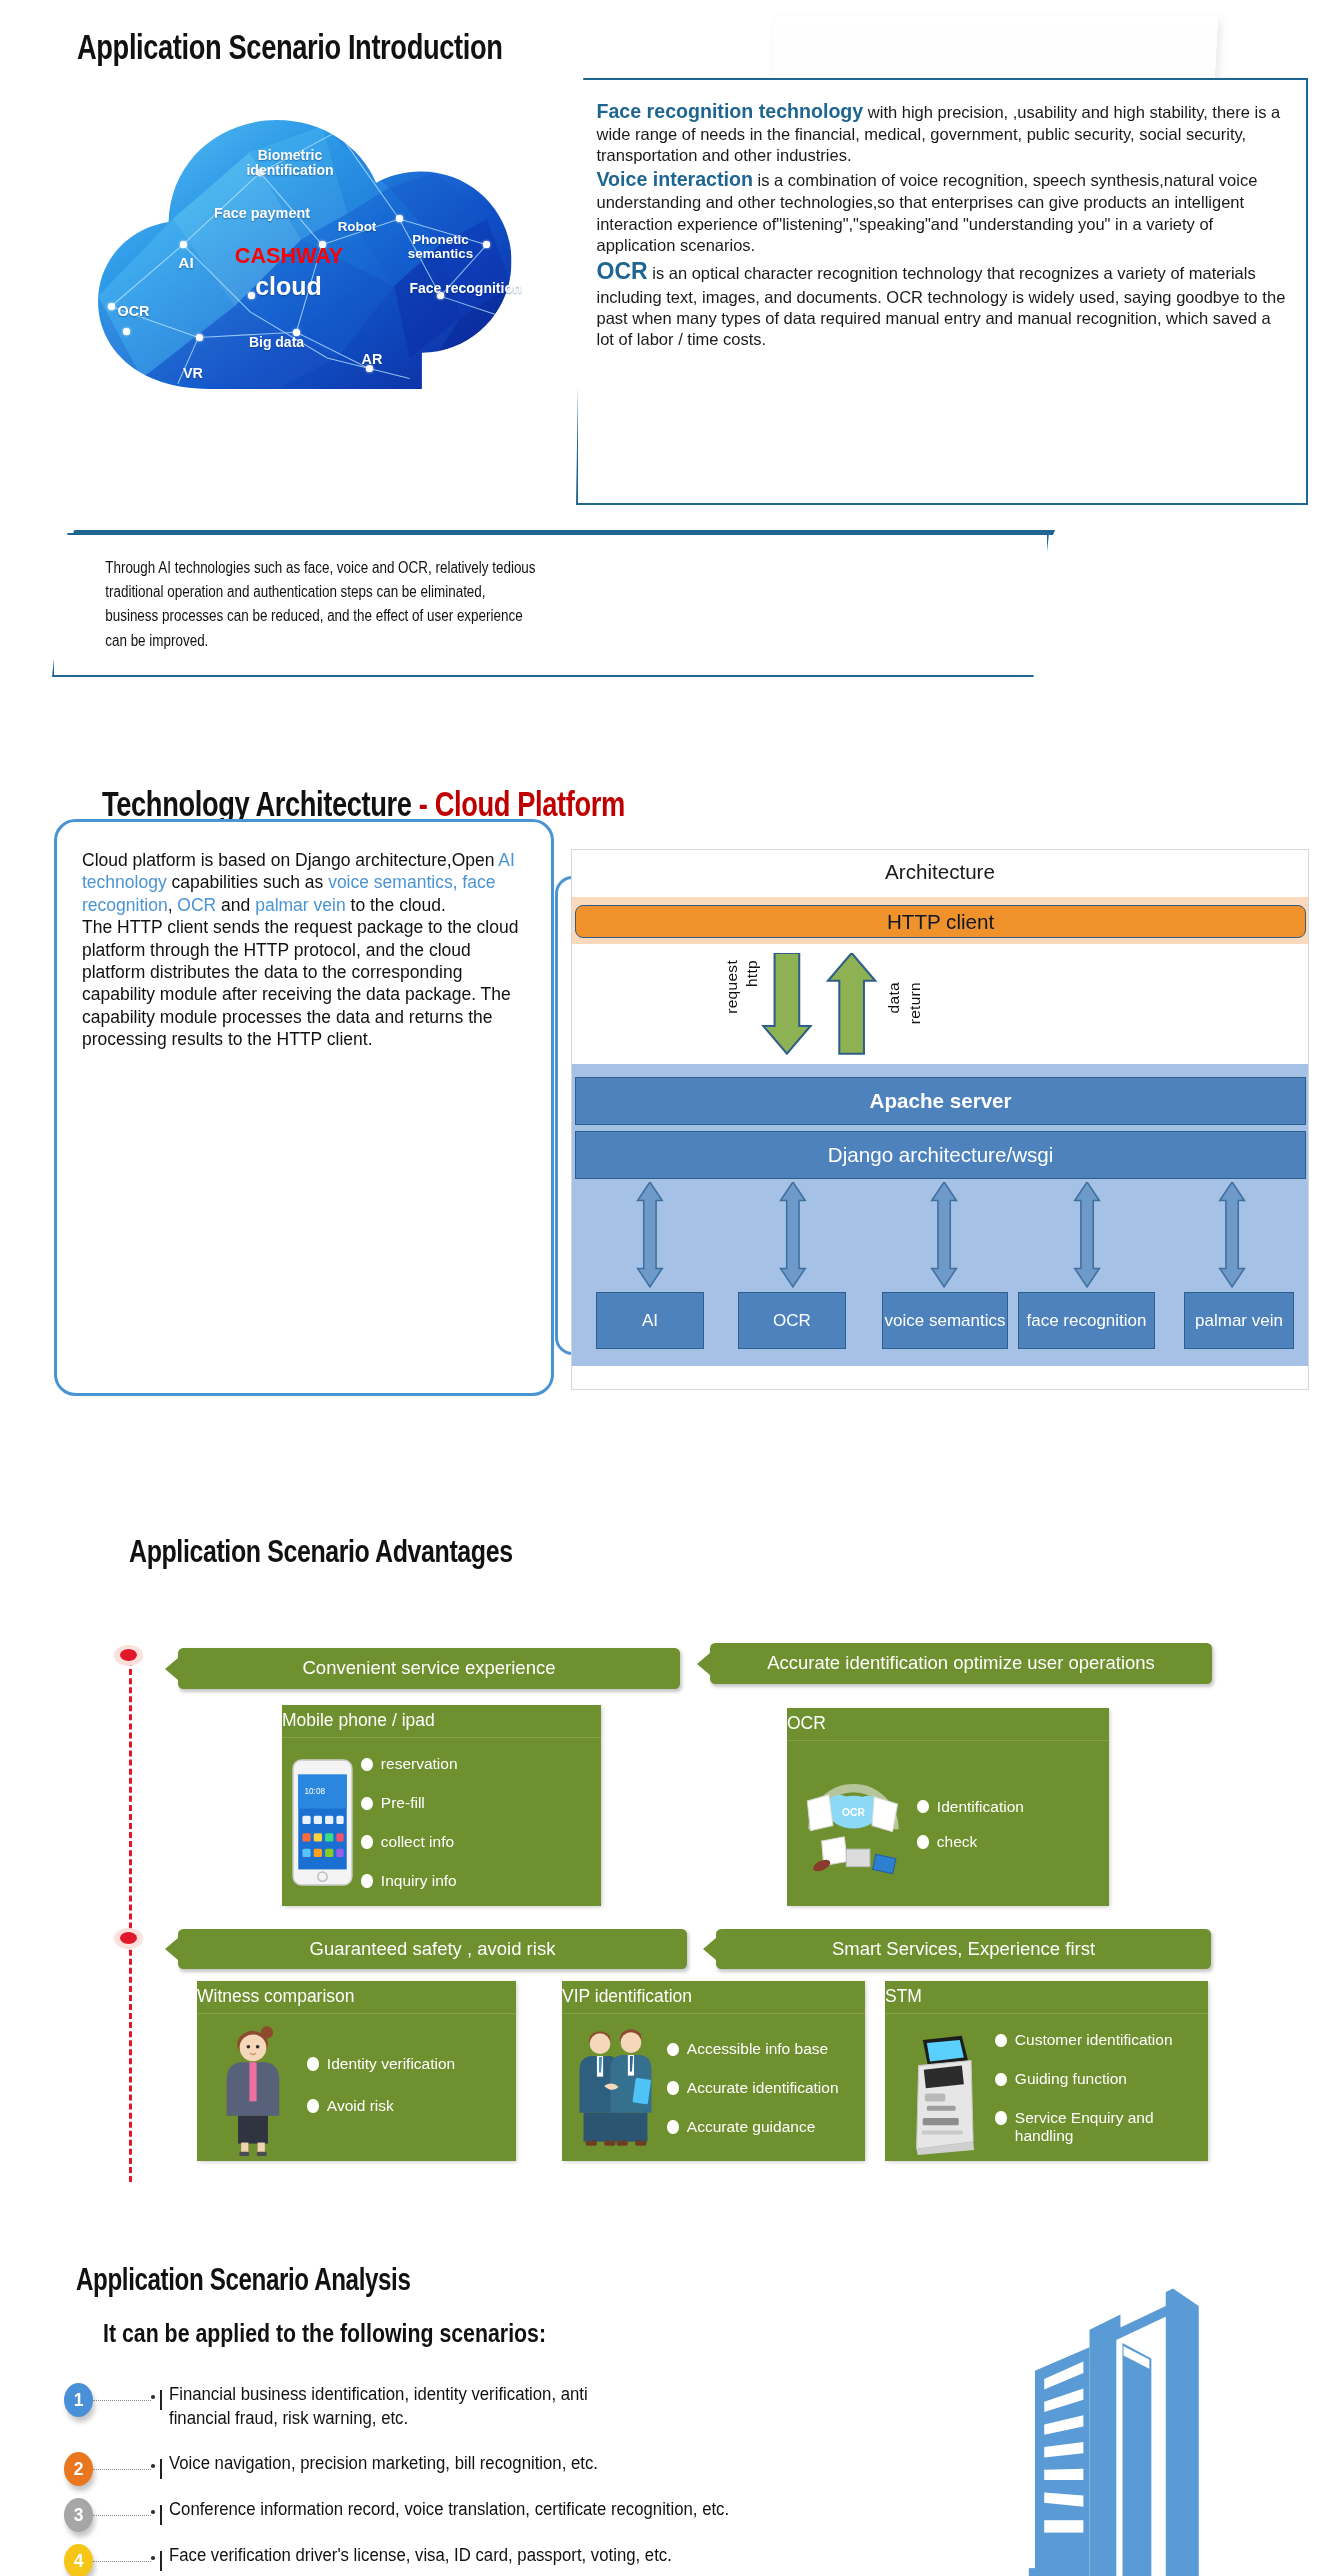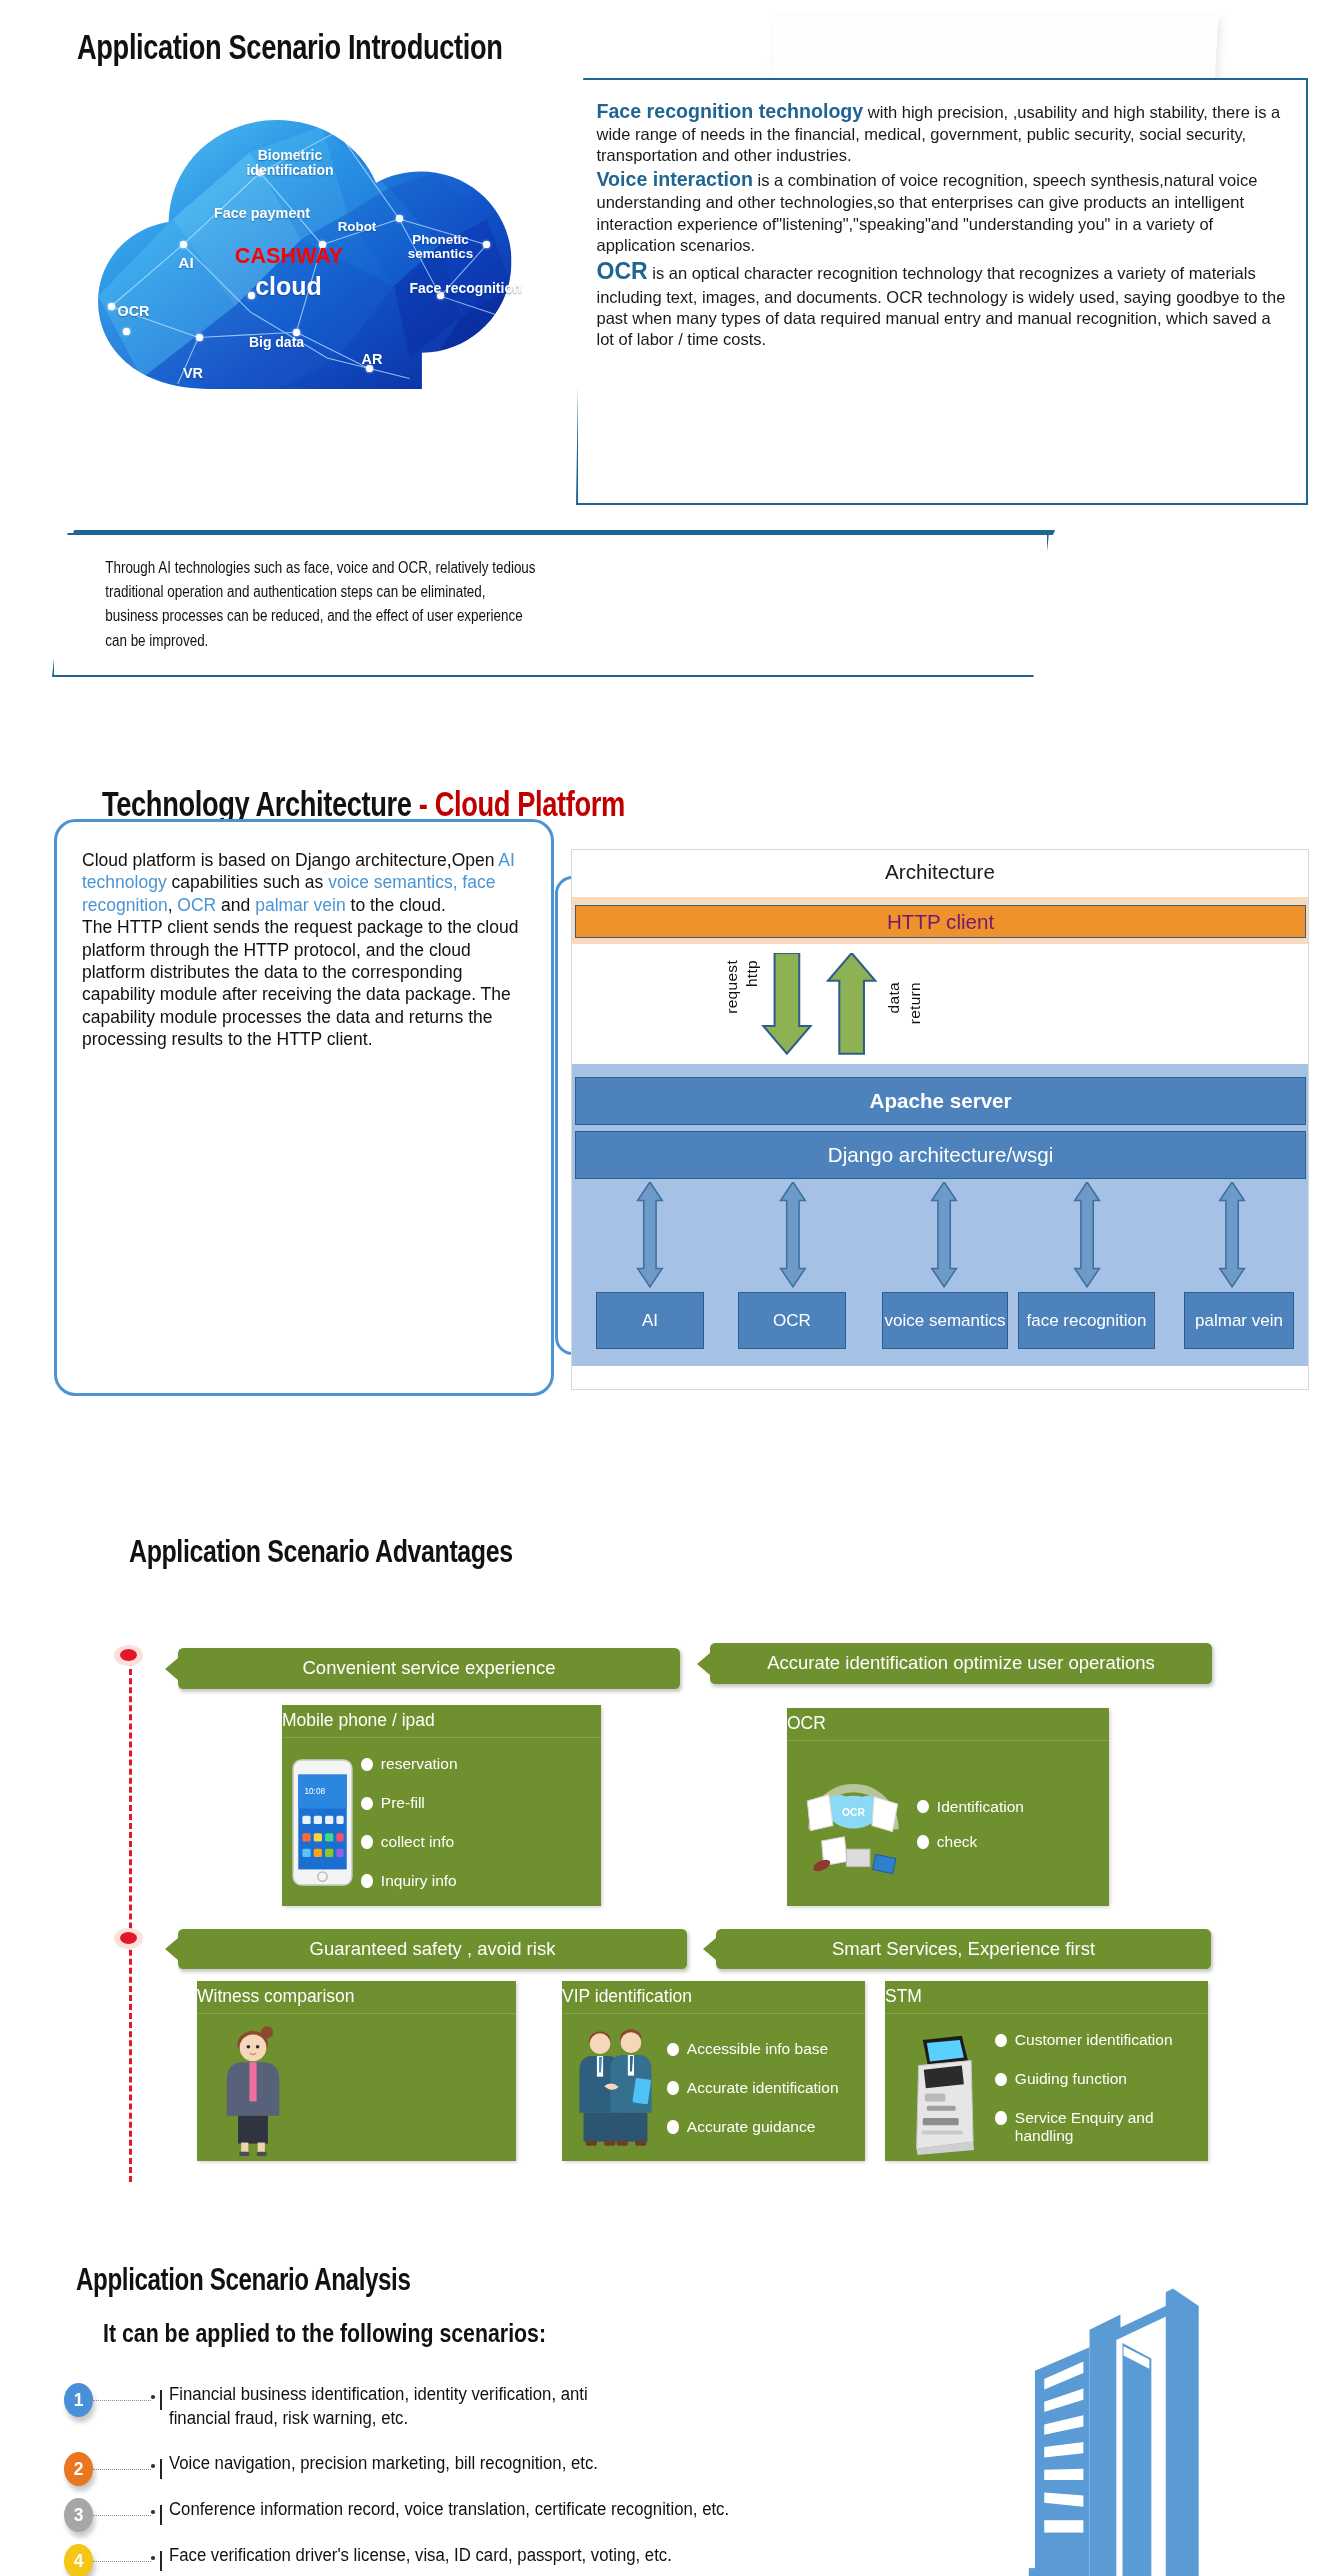--- a/index.html
+++ b/index.html
@@ -85,21 +85,21 @@
     position: absolute; left: 571px; top: 849px; width: 738px; height: 541px;
     background: #fff; border: 1px solid #d7d7d7;
   }
   .arch-title { text-align:center; font-size:20.6px; color:#1a1a1a; padding-top: 10.3px; }
   .band-orange { position:absolute; left:0; width:100%; background:#fbd9bd; }
   .band-blue   { position:absolute; left:0; width:100%; background:#a5c2e6; }
   .bar {
     position:absolute; display:flex; align-items:center; justify-content:center;
     color:#fff; font-size:20.6px; border:1.5px solid #2e5f8a;
   }
-  .bar-http { background:#f0922b; color:#701a75; }
+  .bar-http { background:#f0922b; color:#0f172a;border-radius:8px; }
   .bar-srv  { background:#4d82bd; font-weight:bold; }
   .bar-dj   { background:#4d82bd; }
   .mod {
     position:absolute; background:#4d82bd; border:1.5px solid #2e5f8a; color:#fff;
     display:flex; align-items:center; justify-content:center; text-align:center;
     font-size:17px; line-height:1.05;
   }
   .vlabel {
     position:absolute; writing-mode: vertical-rl; transform: rotate(180deg);
     font-size:15.5px; color:#111; letter-spacing:0.3px;
@@ -486,20 +486,30 @@
         <path d="M79 66 q6 6 12 0" stroke="#c98f6c" stroke-width="2.4" fill="none"></path>
         <path d="M60 84 l50 0 q26 4 26 34 l0 70 l-102 0 l0 -70 q0 -30 26 -34z" fill="#57617a"></path>
         <path d="M78 84 l14 0 l0 76 l-14 0z" fill="#ef6f9e"></path>
         <rect x="56" y="188" width="58" height="54" fill="#2f3440"></rect>
         <rect x="62" y="240" width="14" height="20" fill="#f3d2b2"></rect>
         <rect x="94" y="240" width="14" height="20" fill="#f3d2b2"></rect>
         <rect x="58" y="258" width="20" height="8" rx="4" fill="#4a4a55"></rect>
         <rect x="92" y="258" width="20" height="8" rx="4" fill="#4a4a55"></rect>
       </svg>
     </div>
+    <ul class="card-list" style="font-size:16px;">
+      <li style="margin:17.5px 0;">
+          <span class="bul"></span>
+          <span>Identity verification</span>
+        </li>
+      <li style="margin:24px 0;">
+          <span class="bul"></span>
+          <span>Avoid risk</span>
+        </li>
+    </ul>
   </div>
 </div>
 
 <div class="card" style="left:562px;top:1981px;width:303px;height:180px;">
   <div class="card-head">VIP  identification</div>
   <div class="card-body">
     <div class="card-art" style="width:93px;">
       <svg width="88" height="134" viewBox="0 0 170 260">
 
         <path d="M36 28 q18 -16 36 0 q6 14 -4 22 l-30 0 q-10 -8 -2 -22z" fill="#8a4b2c"></path>

